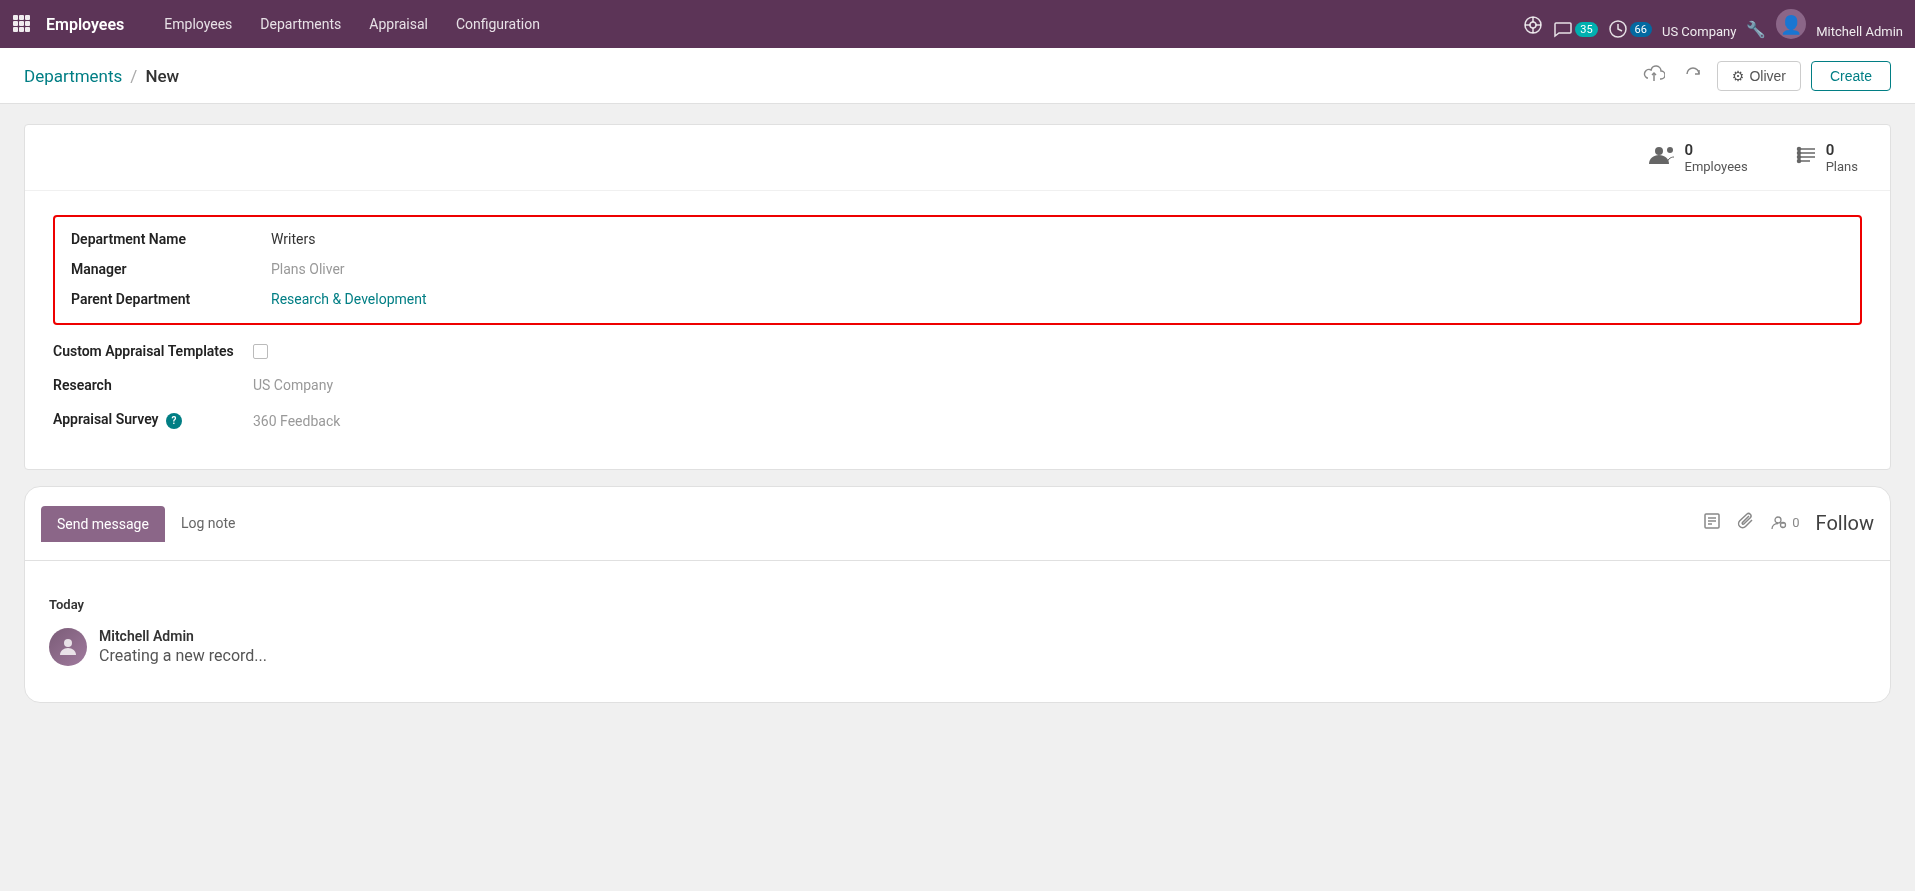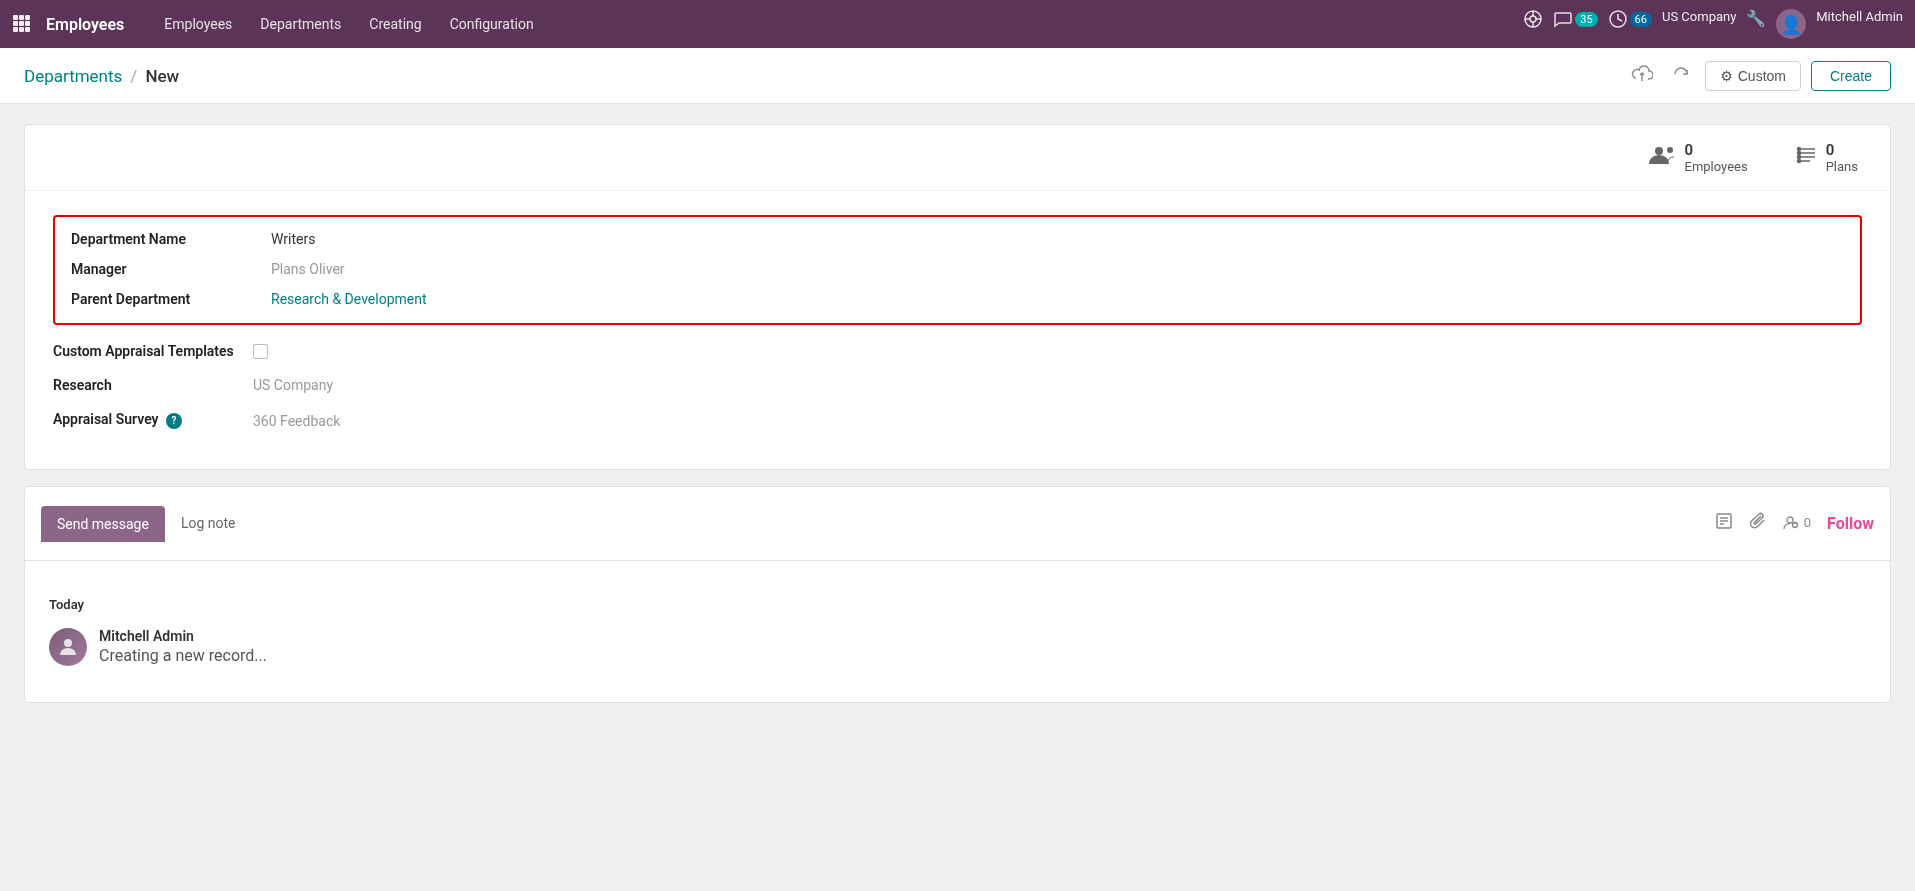--- a/index.html
+++ b/index.html
@@ -12,21 +12,21 @@
       display: flex;
       align-items: center;
       height: 48px;
       padding: 0 12px;
       gap: 8px;
     }
     .nav-grid-icon { cursor: pointer; margin-right: 8px; opacity: 0.9; }
     .nav-app-title { font-size: 16px; font-weight: 600; margin-right: 20px; }
     .nav-menu { display: flex; gap: 4px; flex: 1; }
     .nav-menu-item { color: rgba(255,255,255,0.85); padding: 6px 12px; border-radius: 4px; cursor: pointer; font-size: 14px; }
-    .nav-right { display: flex; align-items: flex-start; gap: 10px; }
+    .nav-right { display: flex; align-items: flex-end; gap: 10px; }
     .nav-icon-btn { color: rgba(255,255,255,0.85); cursor: pointer; font-size: 18px; }
     .nav-badge { position: relative; display: inline-flex; align-items: center; }
     .badge-count { background: #00b0b0; color: #fff; border-radius: 10px; font-size: 11px; padding: 1px 5px; margin-left: 2px; }
     .badge-count-orange { background: #0369a1; color: #fff; border-radius: 10px; font-size: 11px; padding: 1px 5px; margin-left: 2px; }
     .nav-company { color: rgba(255,255,255,0.9); font-size: 13px; }
     .nav-avatar { width: 30px; height: 30px; border-radius: 50%; background: #8b6688; display: flex; align-items: center; justify-content: center; overflow: hidden; cursor: pointer; }
     .nav-user { color: rgba(255,255,255,0.9); font-size: 13px; }
     .nav-wrench { font-size: 16px; color: rgba(255,255,255,0.85); }
 
     
@@ -97,36 +97,36 @@
 
     .checkbox-wrapper { display: flex; align-items: center; }
     .form-checkbox { width: 15px; height: 15px; border: 1px solid #bbb; background: #fff; border-radius: 2px; cursor: pointer; }
 
     .help-icon { display: inline-flex; align-items: center; justify-content: center; width: 16px; height: 16px; background: #017e84; color: #fff; border-radius: 50%; font-size: 10px; cursor: pointer; margin-left: 4px; }
 
     
     .chatter-card {
       background: #fff;
       border: 1px solid #e0e0e0;
-      border-radius: 4px;
+      border-radius: 16px;
     }
     .chatter-tabs {
       display: flex;
       align-items: center;
       border-bottom: 1px solid #e0e0e0;
       padding: 0 16px;
     }
     .chatter-tab {
       padding: 28px 16px; cursor: pointer; font-size: 14px; color: #666;
       border-bottom: 2px solid transparent; margin-bottom: -1px;
     }
     .chatter-tab.active { background: #8b6688; color: #fff; border-radius: 4px 4px 0 0; padding: 10px 16px; border-bottom: none; }
     .chatter-tab-right { margin-left: auto; display: flex; align-items: center; gap: 16px; }
     .chatter-icon { font-size: 18px; color: #888; cursor: pointer; }
-    .follow-btn { color: #ec4899; cursor: pointer; font-size: 16px; display: flex; align-items: center; gap: 4px; font-weight: bold; }
+    .follow-btn { color: #404040; cursor: pointer; font-size: 20px; display: flex; align-items: center; gap: 4px; }
     .followers-count { font-size: 13px; color: #888; }
 
     .chatter-body { padding: 20px 24px; }
     .chatter-date-sep { text-align: left; font-weight: 600; color: #333; margin: 16px 0; font-size: 13px; }
 
     .message-row { display: flex; gap: 12px; margin-bottom: 16px; }
     .message-avatar { width: 38px; height: 38px; border-radius: 50%; background: #8b6688; flex-shrink: 0; overflow: hidden; display: flex; align-items: center; justify-content: center; }
     .message-avatar-inner { width: 100%; height: 100%; background: linear-gradient(135deg, #7a5c77, #a07a9e); display: flex; align-items: center; justify-content: center; color: #fff; font-size: 13px; }
     .message-content { flex: 1; }
     .message-author { font-weight: 600; color: #333; font-size: 14px; margin-bottom: 2px; }
@@ -146,21 +146,21 @@
         <rect x="13" y="7" width="5" height="5" rx="1"></rect>
       <rect x="1" y="13" width="5" height="5" rx="1"></rect>
         <rect x="7" y="13" width="5" height="5" rx="1"></rect>
         <rect x="13" y="13" width="5" height="5" rx="1"></rect>
     </svg>
   </span>
   <span class="nav-app-title">Employees</span>
   <div class="nav-menu">
     <span class="nav-menu-item">Employees</span>
     <span class="nav-menu-item">Departments</span>
-    <span class="nav-menu-item">Creating</span>
+    <span class="nav-menu-item">Appraisal</span>
     <span class="nav-menu-item">Configuration</span>
   </div>
   <div class="nav-right">
     <span class="nav-icon-btn">
       <svg width="20" height="20" viewBox="0 0 20 20" fill="none" stroke="rgba(255,255,255,0.85)" stroke-width="1.5">
         <circle cx="10" cy="10" r="8"></circle>
           <circle cx="10" cy="10" r="3"></circle>
         <line x1="10" y1="2" x2="10" y2="7"></line>
           <line x1="10" y1="13" x2="10" y2="18"></line>
         <line x1="2" y1="10" x2="7" y2="10"></line>
@@ -204,21 +204,21 @@
       </svg>
     </span>
     <span class="toolbar-icon-btn">
       <svg width="20" height="20" viewBox="0 0 20 20" fill="none" stroke="#888" stroke-width="1.5">
         <path d="M4 10a6 6 0 1112 0"></path>
           <polyline points="16,6 16,10 12,10"></polyline>
       </svg>
     </span>
     <button class="action-btn">
       <span>⚙</span>
-      <span>Custom</span>
+      <span>Oliver</span>
     </button>
     <button class="create-btn">Create</button>
   </div>
 </div>
 
 <div class="main-content">
 
   <div class="form-card">
 
     <div class="form-card-header">

